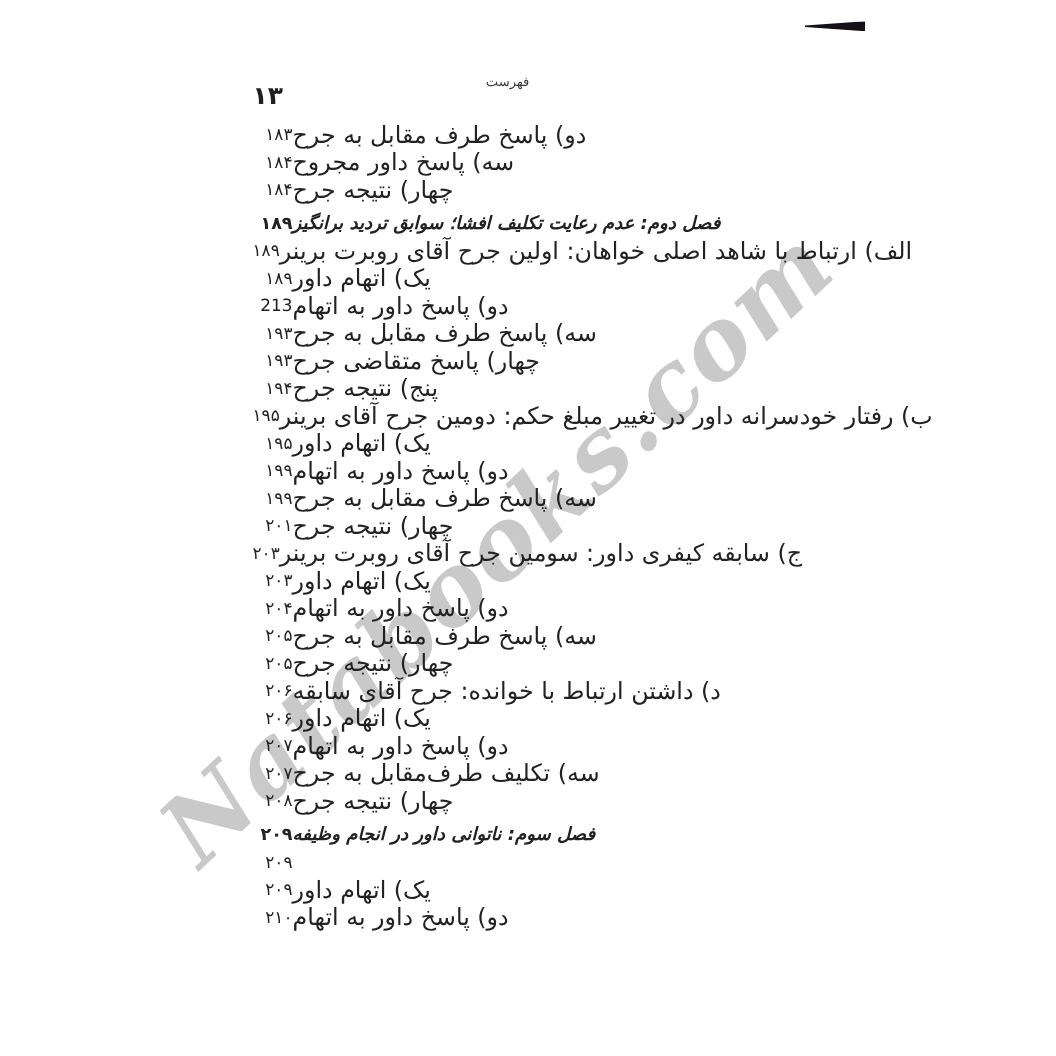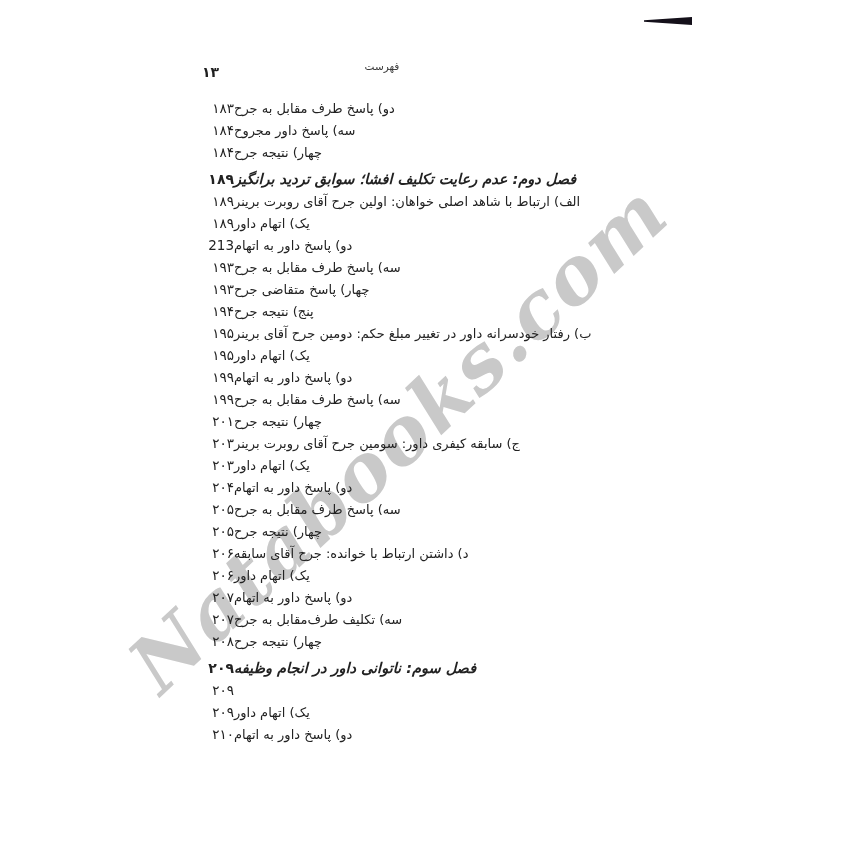--- a/index.html
+++ b/index.html
@@ -27,31 +27,31 @@
     font-weight:700;
     font-size:78px;
     letter-spacing:2px;
     color:#c9c9c9;
     white-space:nowrap;
     z-index:0;
     user-select:none;
   }
   .running-head{
     position:absolute;
-    left:332px;top:60px;width:100px;
+    left:356px;top:60px;width:100px;
     text-align:center;
     font-size:10.5px;
     color:#3a3a3a;
     z-index:2;
     direction:rtl;
   }
   .folio{
     position:absolute;
     left:202px;top:64px;
-    font-size:14px;
+    font-size:20px;
     font-weight:bold;
     color:#1f1f1f;
     z-index:2;
   }
   .toc{
     position:absolute;
     top:97px;left:202px;right:235px;
     z-index:2;
   }
   .row{
@@ -63,21 +63,21 @@
   .row.chapter{margin-top:5px;}
   .num{
     width:32px;
     text-align:right;
     font-size:13.5px;
     color:#222222;
     direction:rtl;
   }
   .chapter .num{font-weight:bold;font-size:14px;}
   .title{
-    font-size:13px;
+    font-size:19px;
     color:#222222;
     white-space:nowrap;
   }
   .chapter .title{font-weight:bold;font-size:14.5px;font-style:italic;}
   .section .title{margin-right:2px;}
   .sub .title{margin-right:32px;}
 </style>
 </head>
 <body>
 

